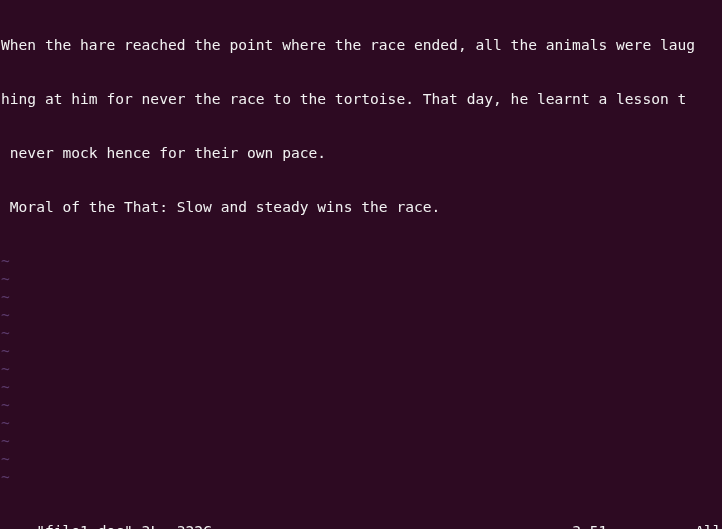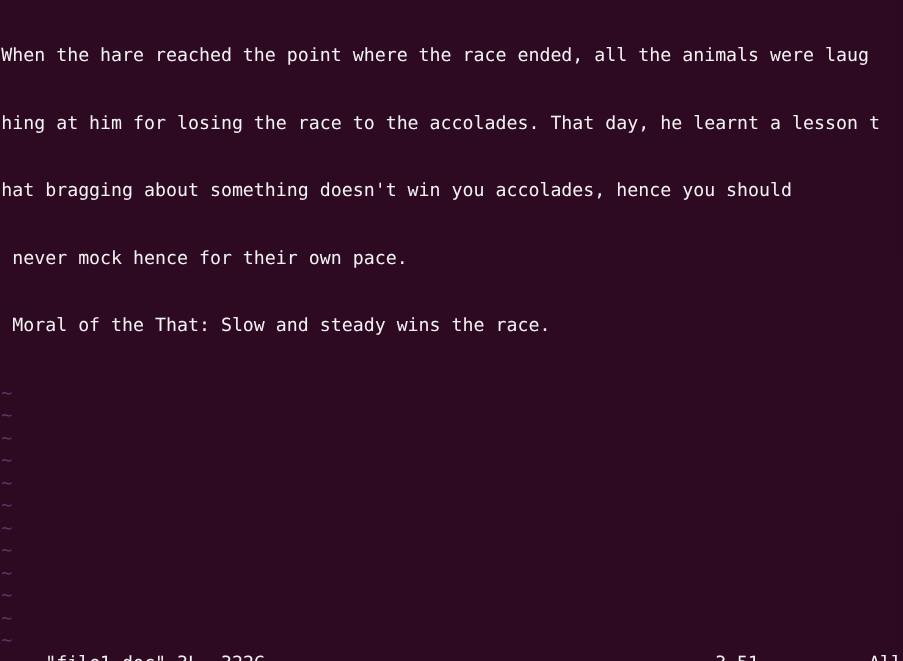--- a/index.html
+++ b/index.html
@@ -55,22 +55,21 @@
     font-size: 14.6px;
   }
 </style>
 </head>
 <body>
 
 <div id="terminal">
 
   <div class="screen">
     <div class="row text">When the hare reached the point where the race ended, all the animals were laug</div>
-    <div class="row text">hing at him for losing the race to the accolades. That day, he learnt a lesson t</div>
-    <div class="row text">hat bragging about something doesn't win you accolades, hence you should</div>
+    <div class="row text">hing at him for never the race to the tortoise. That day, he learnt a lesson t</div>
     <div class="row text"> never mock hence for their own pace.</div>
     <div class="row text"> Moral of the That: Slow and steady wins the race.</div>
     <div id="tilde-host"><div class="row tilde">~</div><div class="row tilde">~</div><div class="row tilde">~</div><div class="row tilde">~</div><div class="row tilde">~</div><div class="row tilde">~</div><div class="row tilde">~</div><div class="row tilde">~</div><div class="row tilde">~</div><div class="row tilde">~</div><div class="row tilde">~</div><div class="row tilde">~</div><div class="row tilde">~</div></div>
   </div>
 
   <div class="statusline">
     <span>"file1.doc" 3L, 322C</span><span id="pad1">                                         </span><span>3,51</span><span id="pad2">          </span><span>All</span>
   </div>
 
 </div>

